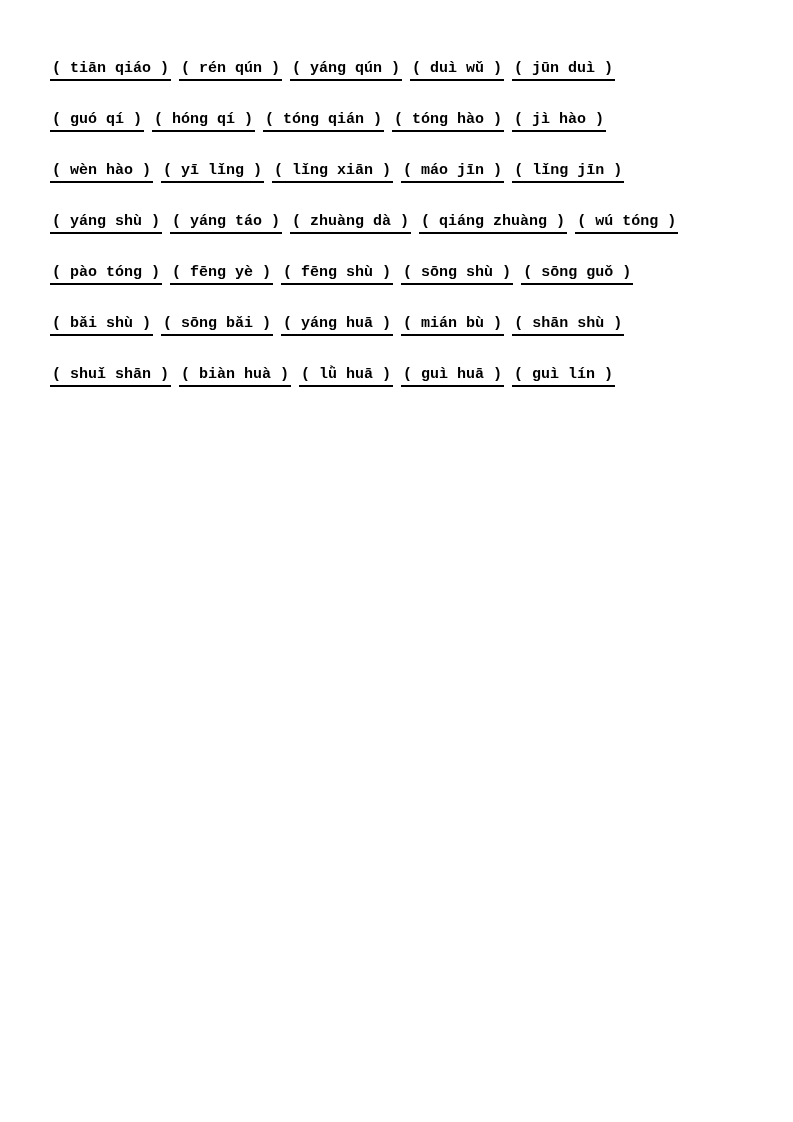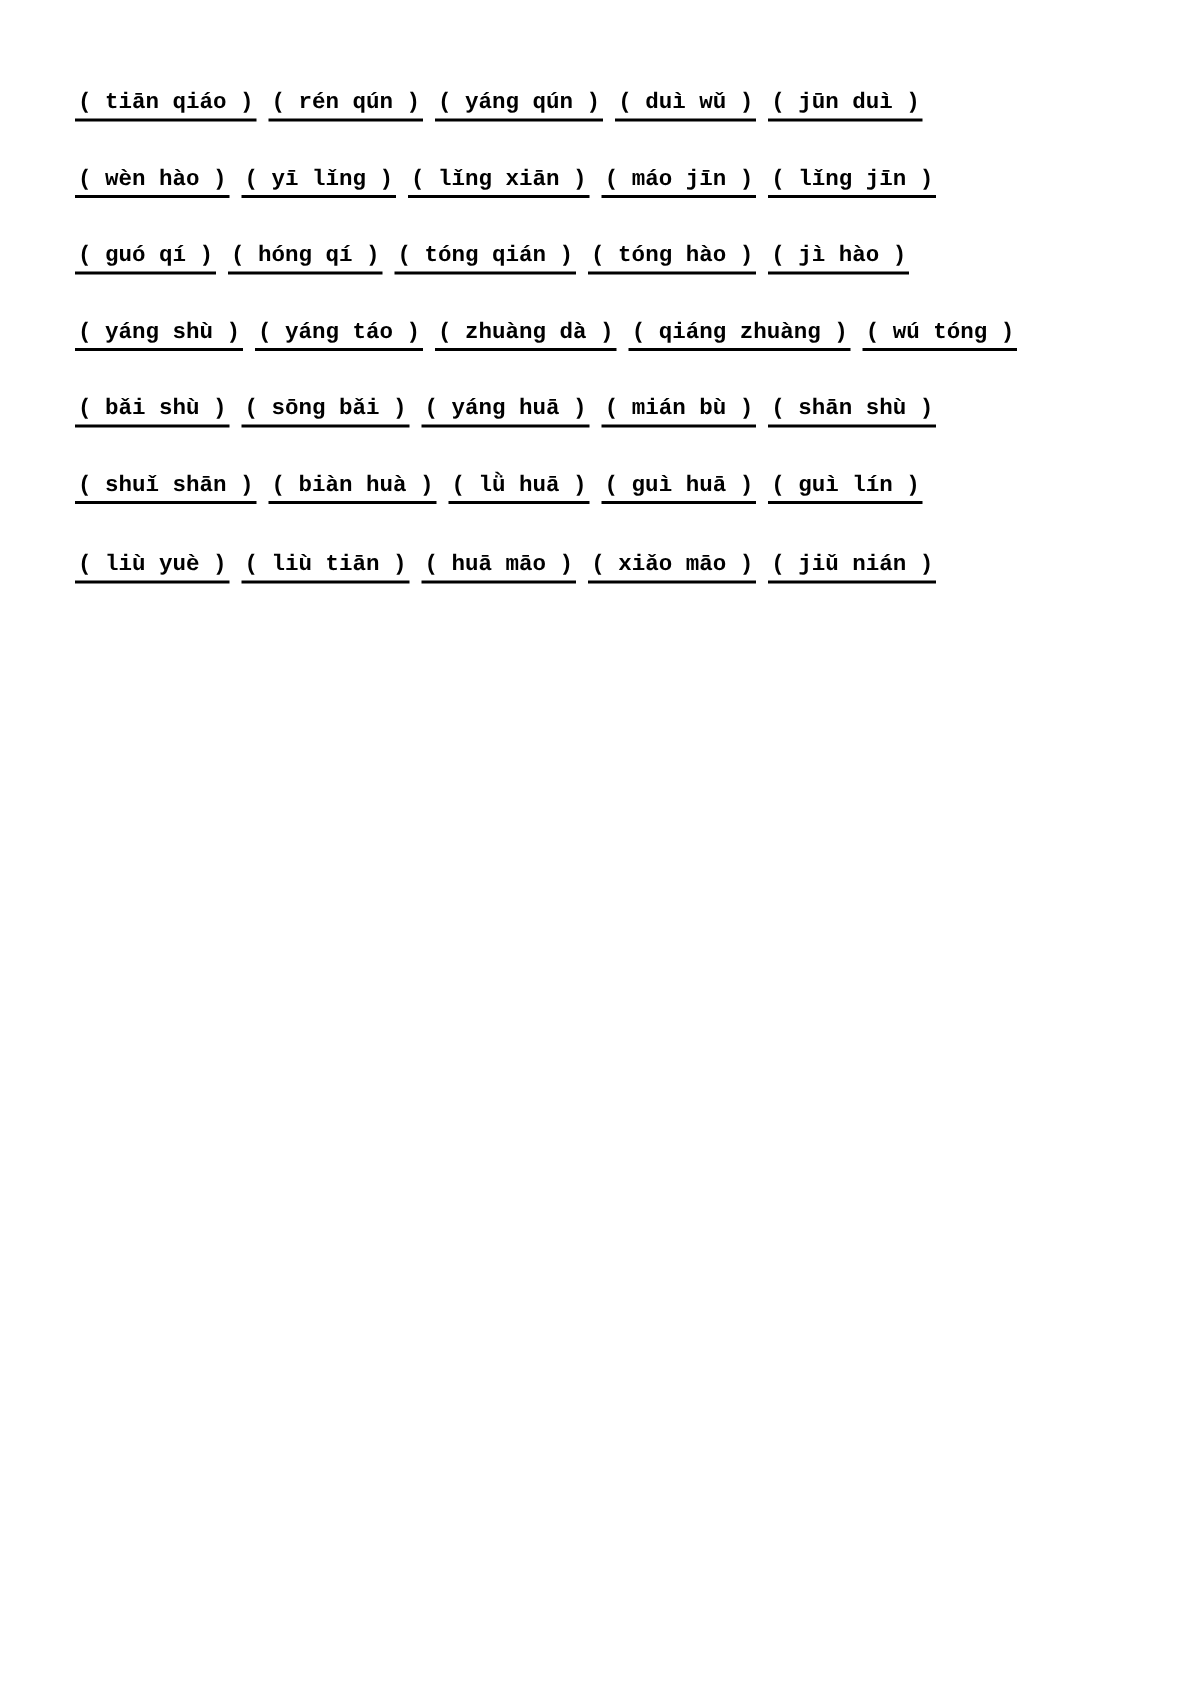--- a/index.html
+++ b/index.html
@@ -60,67 +60,84 @@
         </div>
         <div class="item">
           <span>( duì wǔ )</span>
         </div>
         <div class="item">
           <span>( jūn duì )</span>
         </div>
       </div>
       <div class="row">
         <div class="item">
+          <span>( guó qí )</span>
+        </div>
+        <div class="item">
+          <span>( hóng qí )</span>
+        </div>
+        <div class="item">
+          <span>( tóng qián )</span>
+        </div>
+        <div class="item">
+          <span>( tóng hào )</span>
+        </div>
+        <div class="item">
+          <span>( jì hào )</span>
+        </div>
+      </div>
+      <div class="row">
+        <div class="item">
           <span>( wèn hào )</span>
         </div>
         <div class="item">
           <span>( yī lǐng )</span>
         </div>
         <div class="item">
           <span>( lǐng xiān )</span>
         </div>
         <div class="item">
           <span>( máo jīn )</span>
         </div>
         <div class="item">
           <span>( lǐng jīn )</span>
         </div>
       </div>
       <div class="row">
         <div class="item">
-          <span>( guó qí )</span>
-        </div>
-        <div class="item">
-          <span>( hóng qí )</span>
-        </div>
-        <div class="item">
-          <span>( tóng qián )</span>
-        </div>
-        <div class="item">
-          <span>( tóng hào )</span>
-        </div>
-        <div class="item">
-          <span>( jì hào )</span>
-        </div>
-      </div>
-      <div class="row">
-        <div class="item">
           <span>( yáng shù )</span>
         </div>
         <div class="item">
           <span>( yáng táo )</span>
         </div>
         <div class="item">
           <span>( zhuàng dà )</span>
         </div>
         <div class="item">
           <span>( qiáng zhuàng )</span>
         </div>
         <div class="item">
           <span>( wú tóng )</span>
+        </div>
+      </div>
+      <div class="row">
+        <div class="item">
+          <span>( pào tóng )</span>
+        </div>
+        <div class="item">
+          <span>( fēng yè )</span>
+        </div>
+        <div class="item">
+          <span>( fēng shù )</span>
+        </div>
+        <div class="item">
+          <span>( sōng shù )</span>
+        </div>
+        <div class="item">
+          <span>( sōng guǒ )</span>
         </div>
       </div>
       <div class="row">
         <div class="item">
           <span>( bǎi shù )</span>
         </div>
         <div class="item">
           <span>( sōng bǎi )</span>
         </div>
         <div class="item">
@@ -143,31 +160,14 @@
         <div class="item">
           <span>( lǜ huā )</span>
         </div>
         <div class="item">
           <span>( guì huā )</span>
         </div>
         <div class="item">
           <span>( guì lín )</span>
         </div>
       </div>
-      <div class="row" style="margin-top: 30px;">
-        <div class="item">
-          <span>( liù yuè )</span>
-        </div>
-        <div class="item">
-          <span>( liù tiān )</span>
-        </div>
-        <div class="item">
-          <span>( huā māo )</span>
-        </div>
-        <div class="item">
-          <span>( xiǎo māo )</span>
-        </div>
-        <div class="item">
-          <span>( jiǔ nián )</span>
-        </div>
-      </div>
     </div>
 </div>
 
 </body></html>

